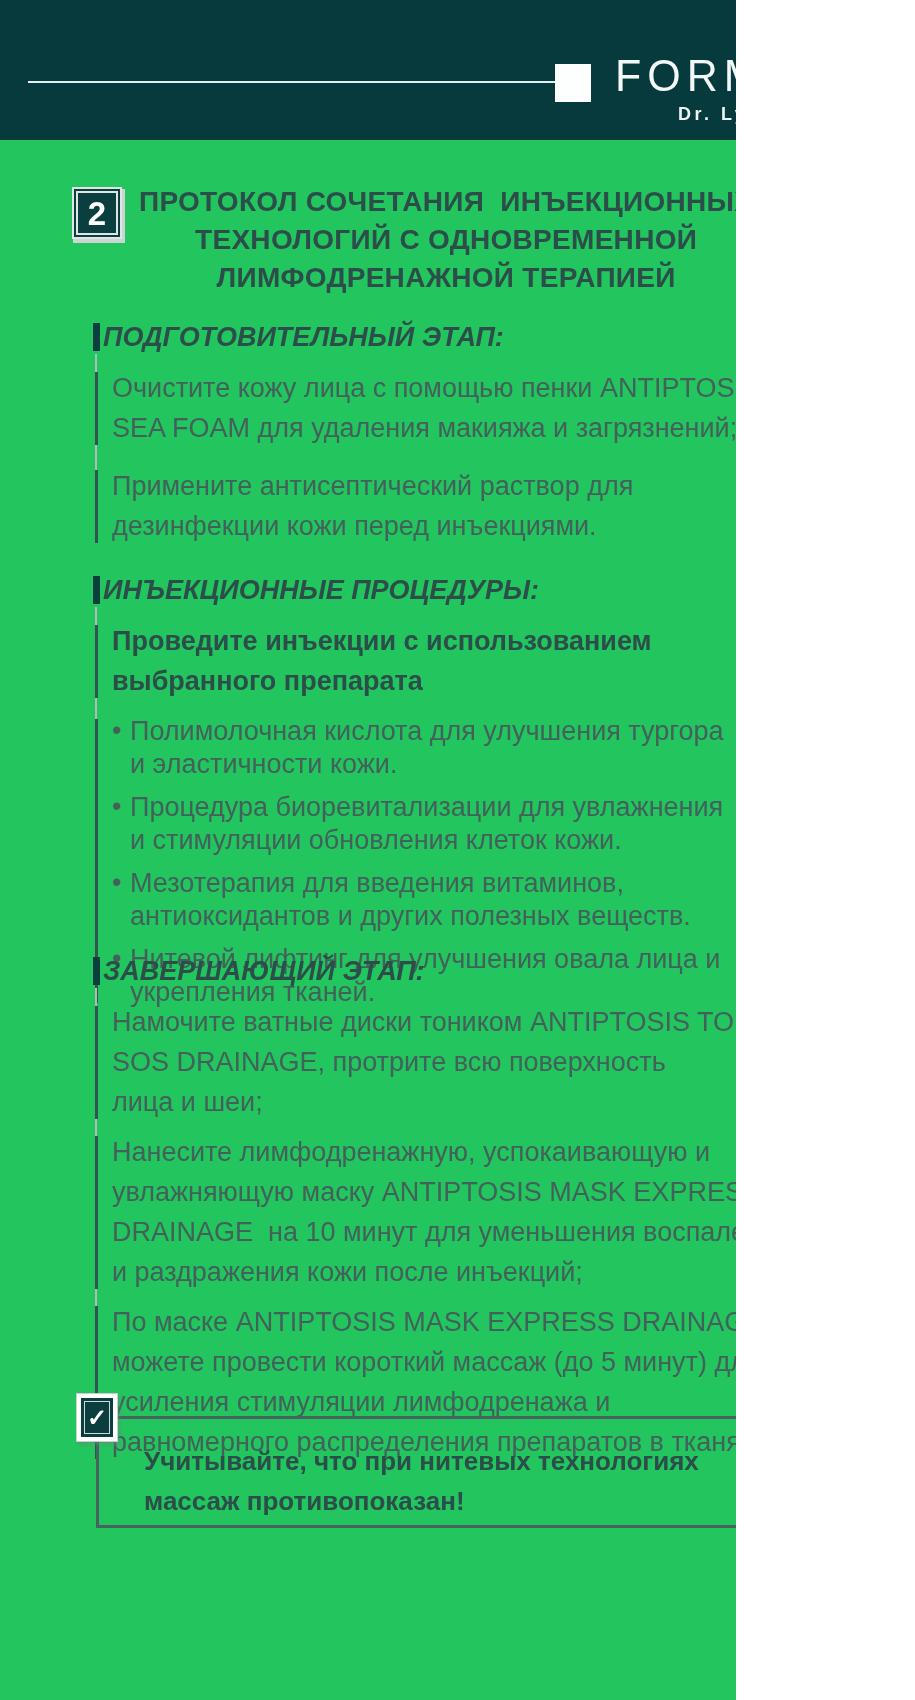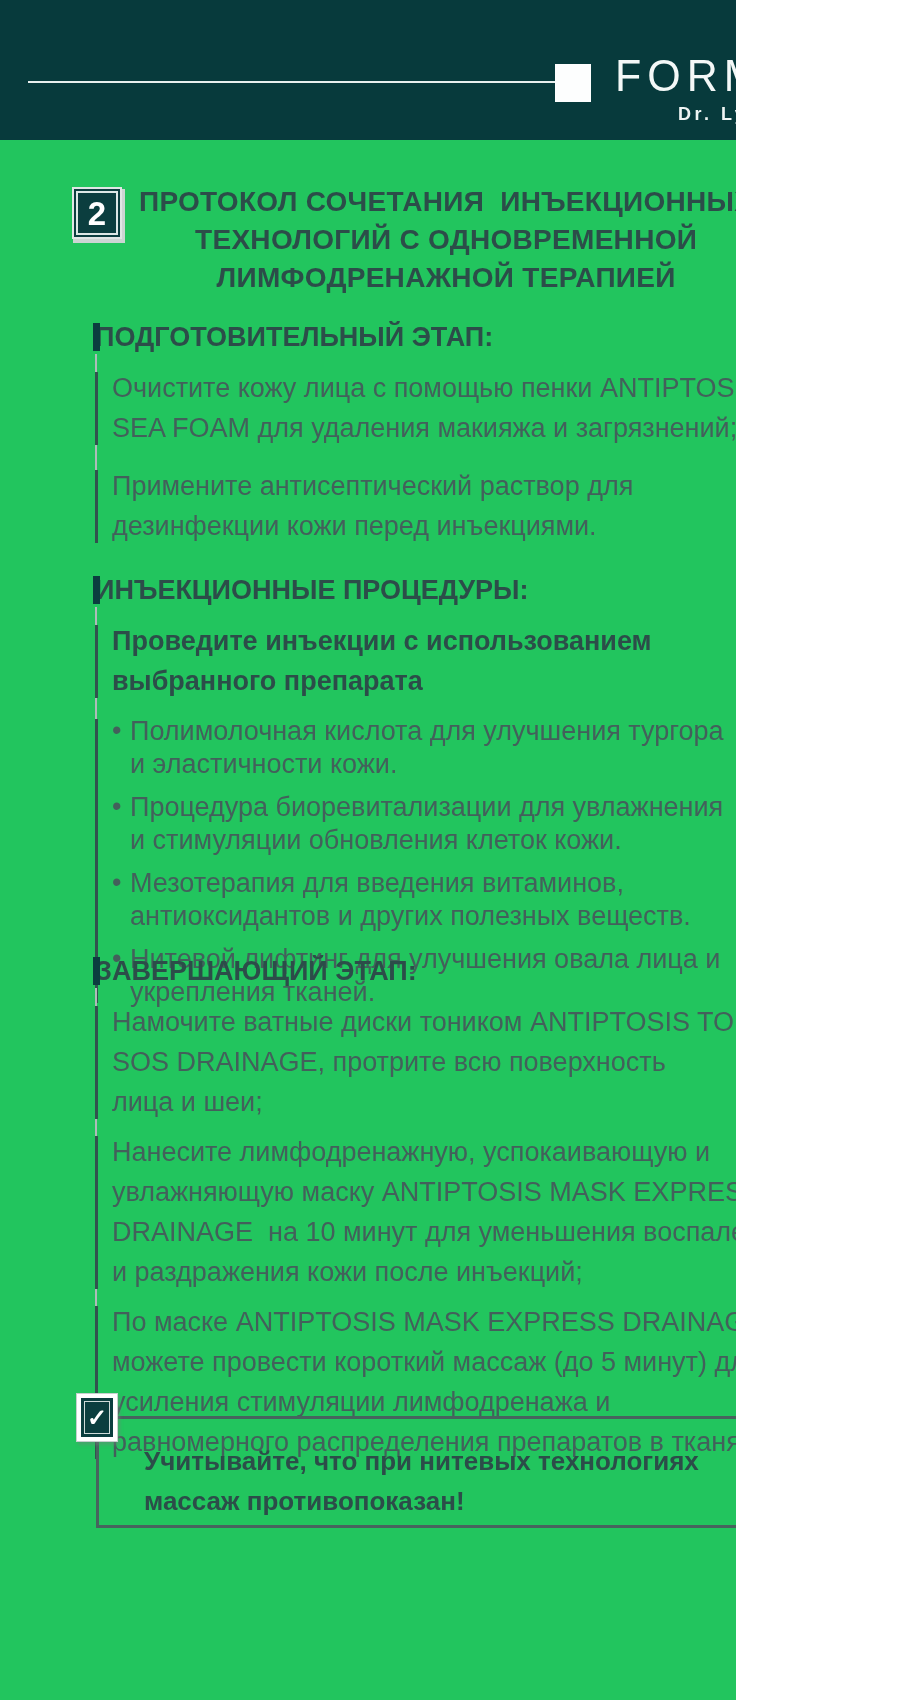--- a/index.html
+++ b/index.html
@@ -38,22 +38,22 @@
     margin:0; font-size:28px; line-height:38px; font-weight:700;
     color:#2c4d49; letter-spacing:0.3px; white-space:pre-wrap;text-align:center;
   }
 
   
   .section { position:absolute; left:93px; width:772px; }
   .s1 { top:322px; }
   .s2 { top:575px; }
   .s3 { top:956px; }
   .sec-heading {
-    position:relative; margin:0; padding-left:2px;
-    font-size:27px; line-height:30px; font-weight:700; color:#2c4d49;
+    position:relative; margin:0; padding-left:10px;
+    font-size:27px; line-height:30px; font-weight:700; color:#2c4d49;font-style:italic;
   }
   .sec-heading::before { content:""; position:absolute; left:0; top:1px; width:7px; height:28px; background:#0b3e3f; }
   .sec-body { position:relative; margin-top:16px; padding-left:19px; }
   .sec-body::before { content:""; position:absolute; left:2px; top:-14px; bottom:8px; width:2px; background:#aebcb9; }
   .para {
     position:relative; margin:0 0 18px;
     font-size:27px; line-height:40px; color:#43605b; white-space:pre-wrap;
   }
   .para::before { content:""; position:absolute; left:-17px; top:4px; bottom:3px; width:3px; background:#32534e; }
   .para.bold { font-weight:700; color:#2c4d49; margin-bottom:14px; }

